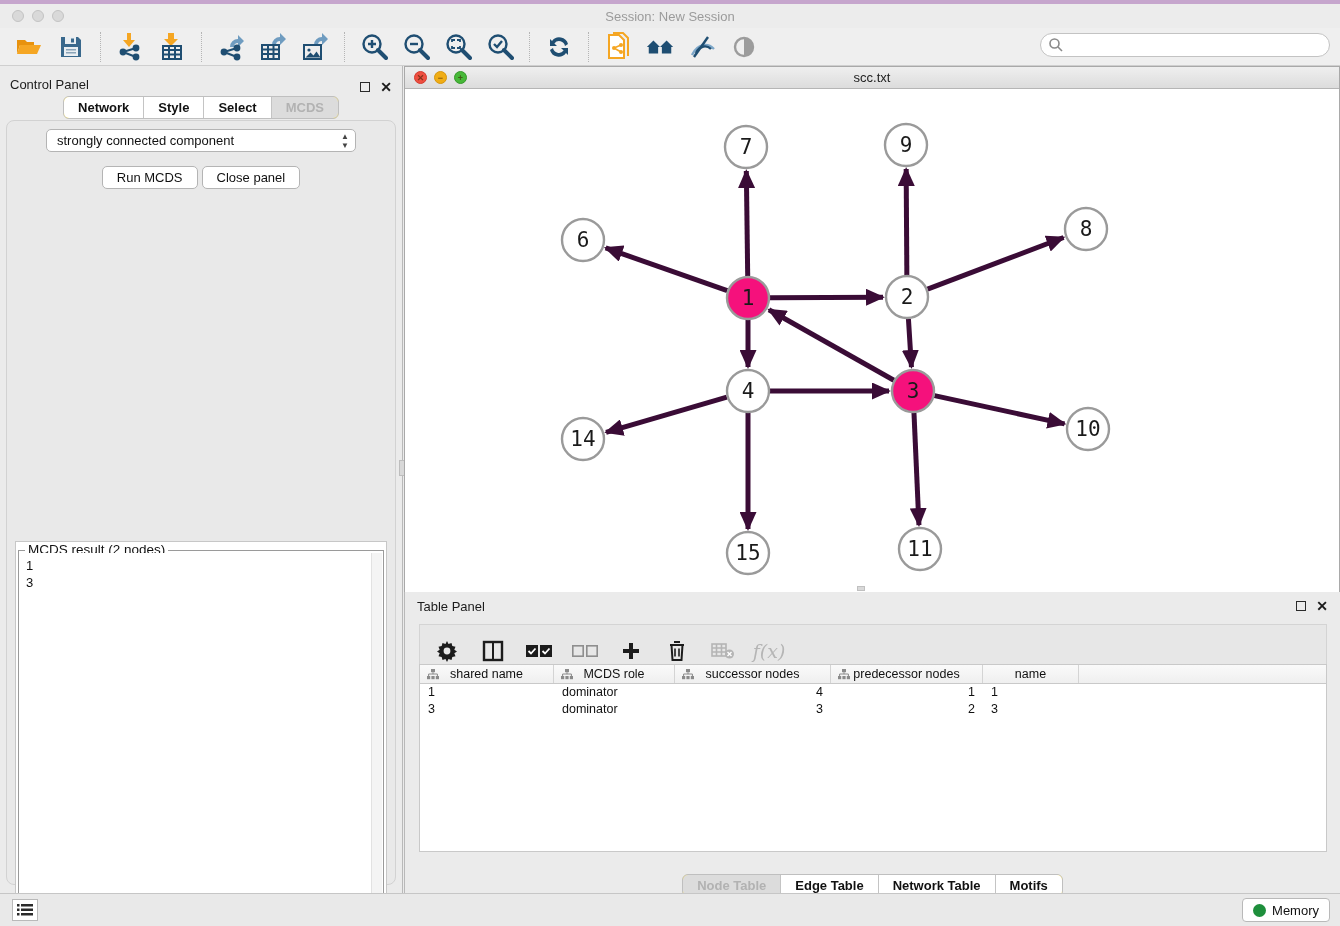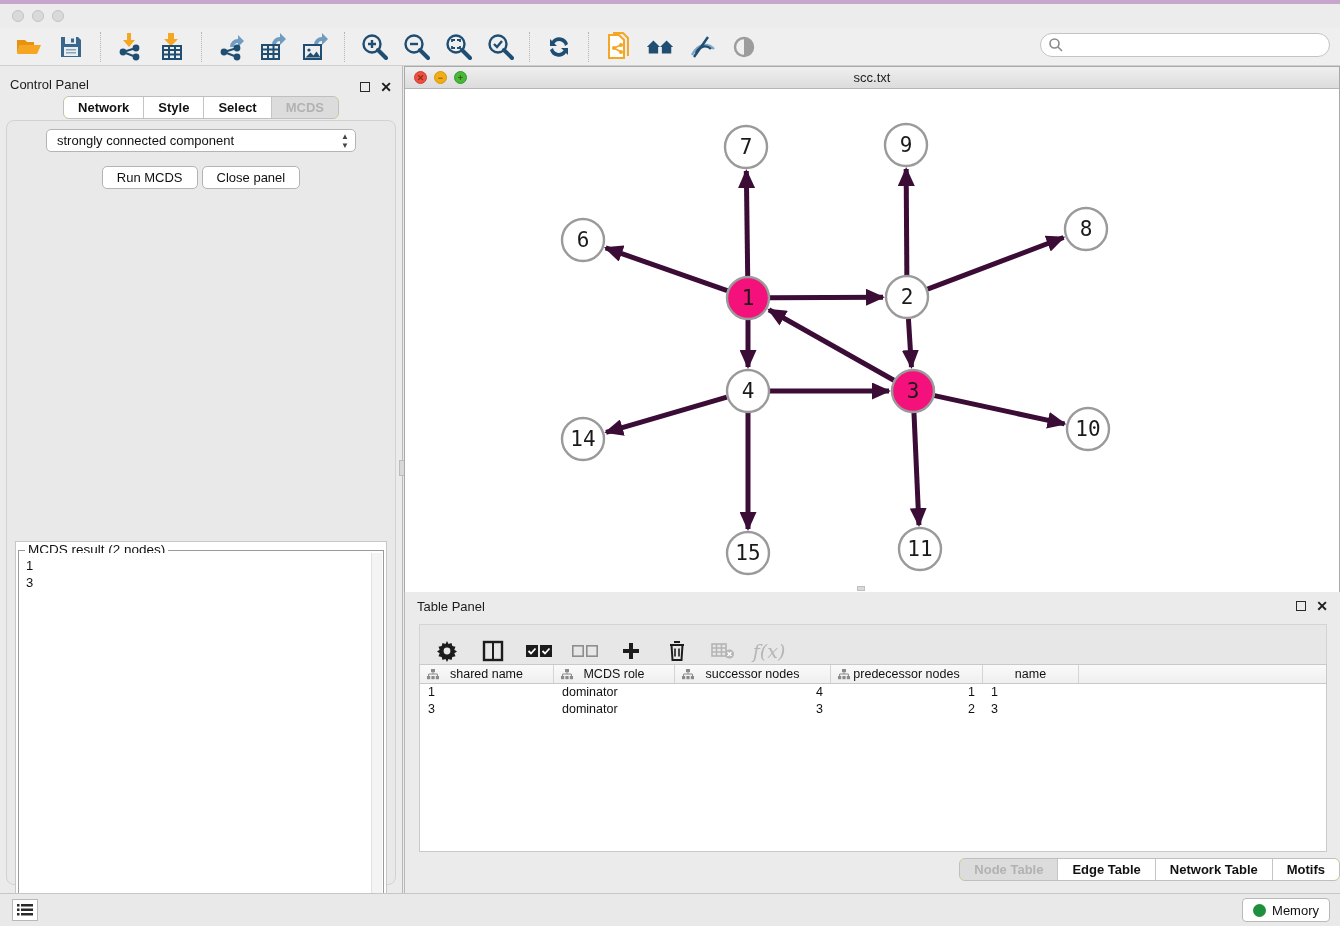--- a/index.html
+++ b/index.html
@@ -65,40 +65,41 @@
   .tp-head { height:28px; display:flex; align-items:center; padding:0 12px; }
   .tp-toolbar { position:absolute; left:14px; top:32px; width:908px; height:40px; background:#e7e7e7; border:1px solid #d4d4d4; border-bottom:none; display:flex; align-items:flex-end; gap:20px; padding-left:14px; }
   .tp-tool { width:26px; height:26px; display:flex; align-items:center; justify-content:center; cursor:pointer; }
   .fx-label { font-family:"DejaVu Serif", serif; font-style:italic; font-size:19px; color:#b5b5b5; }
   .data-table { position:absolute; left:14px; top:72px; width:908px; height:188px; background:#fff; border:1px solid #c9c9c9; overflow:hidden; }
   .dt-header { display:flex; height:19px; background:linear-gradient(#fafafa,#efefef); border-bottom:1px solid #c9c9c9; }
   .dt-hcell { position:relative; border-right:1px solid #d4d4d4; display:flex; align-items:center; justify-content:center; font-size:12.5px; color:#111; }
   .dt-hicon { position:absolute; left:7px; top:4px; }
   .dt-row { display:flex; height:17px; font-size:12.5px; color:#111; }
   .dt-cell { padding:1px 8px 0 8px; white-space:nowrap; overflow:hidden; }
-  .tp-tabs { position:absolute; left:0; width:100%; top:266px; display:flex; justify-content:flex-end; }
+  .tp-tabs { position:absolute; left:0; width:100%; top:282px; display:flex; justify-content:center; }
 
   
   .status-bar { position:absolute; left:0; top:893px; width:1340px; height:33px; background:#e9e9e9; border-top:1px solid #c6c6c6; }
   .list-btn { position:absolute; left:12px; top:5px; width:26px; height:22px; background:#fff; border:1px solid #b9b9b9; display:flex; align-items:center; justify-content:center; cursor:pointer; }
   .memory-btn { position:absolute; right:10px; top:4px; height:24px; background:#fff; border:1px solid #b9b9b9; border-radius:4px; display:flex; align-items:center; gap:6px; padding:0 10px; font-size:13px; color:#111; cursor:pointer; }
   .mem-dot { width:13px; height:13px; border-radius:50%; background:#1e8f3c; }
 
   svg { display:block; }
 </style>
 </head>
 <body>
 
 <div class="win-frame"></div>
 <div class="titlebar">
   <div class="traffic">
     <div class="tl"></div>
     <div class="tl"></div>
     <div class="tl"></div>
   </div>
+  <div class="win-title">Session: New Session</div>
 </div>
 
 <div class="toolbar">
   <div class="tb-group">
     <div class="tb-icon">
       <svg width="28" height="24" viewBox="0 0 28 24">
           <path d="M2 5 h8 l2 2 h7 v3 H5 L2 19 Z" fill="#e8920d"></path>
           <path d="M5 10 h21 l-4 9 H2 Z" fill="#f5a623"></path>
         </svg>
     </div>

